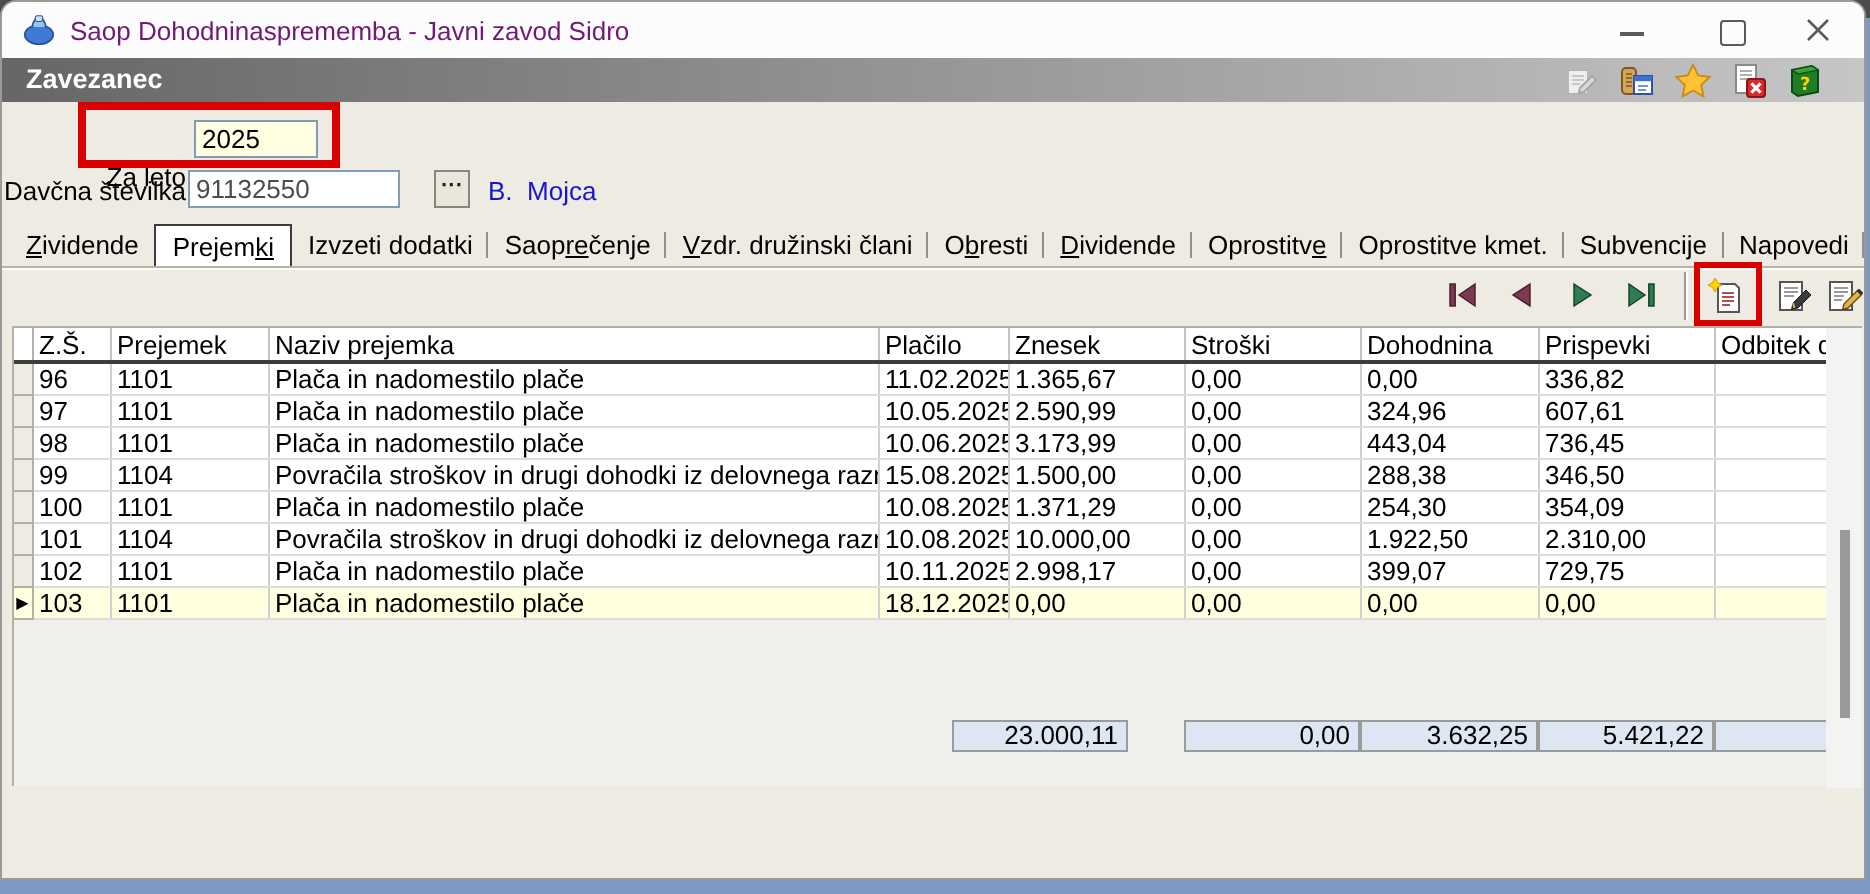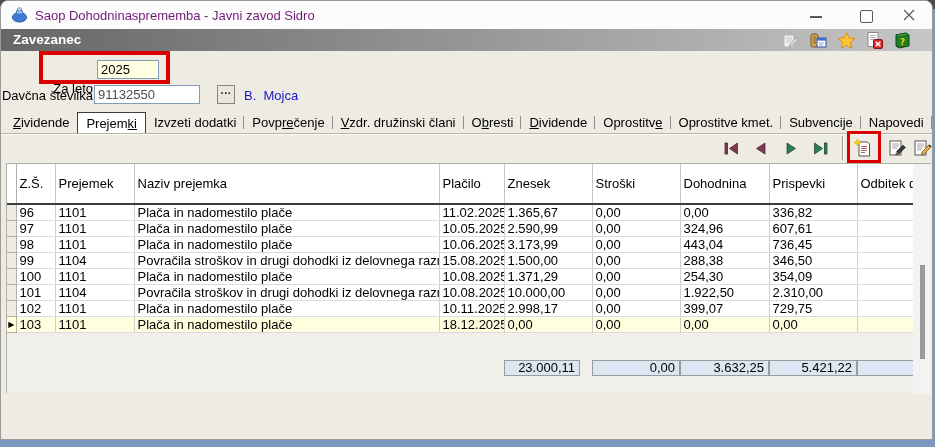--- a/index.html
+++ b/index.html
@@ -53,30 +53,30 @@
   
   .nav { position:absolute; top:140px; width:15px; height:13px; }
   .sep-v { position:absolute; left:841px; top:135px; height:24px; width:2px; border-left:1px solid #9a9a9a; border-right:1px solid #fff; }
   .act { position:absolute; top:137px; width:20px; height:20px; }
 
   
   .grid { position:absolute; left:5px; top:162px; width:925px; height:230px; background:#f0efe9;
     border-left:1px solid #b3b0a5; border-top:1px solid #b3b0a5; }
   .grid table { border-collapse:collapse; table-layout:fixed; width:907px; font-size:13px; }
   .grid th { height:17px; background:#fff; border-bottom:2px solid #3c3c3c; border-right:1px solid #c5c5c5;
-    font-weight:normal; text-align:left; padding:12px 3px; white-space:nowrap; overflow:hidden; }
+    font-weight:normal; text-align:left; padding:0 3px; white-space:nowrap; overflow:hidden; }
   .grid td { height:16px; background:#fff; border-right:1px solid #cfcfcf; border-bottom:1px solid #dcdcdc;
     padding:0 3px; white-space:nowrap; overflow:hidden; }
   .grid tr.selected td { background:#ffffdf; }
   .grid td.sel, .grid th.sel { background:#eeebe2; border-right:1px solid #b3b0a5; border-bottom:1px solid #b3b0a5; padding:0; font-size:8px; text-align:center; color:#000; }
   .grid th.sel { background:#fff; border-bottom:2px solid #3c3c3c; }
   .num { }
   .tot { position:absolute; top:196px; height:16px; background:#dce7f3; border:1px solid #9b9b9b;
     font-size:13px; line-height:14px; text-align:right; padding-right:4px; }
-  .t1{left:497px;width:76px;} .t2{left:585px;width:88px;} .t3{left:673px;width:89px;} .t4{left:762px;width:88px;} .t5{left:850px;width:57px;}
+  .t1{left:469px;width:88px;} .t2{left:585px;width:88px;} .t3{left:673px;width:89px;} .t4{left:762px;width:88px;} .t5{left:850px;width:57px;}
   .vtrack { position:absolute; right:0; top:0; width:18px; height:230px; background:#f3f3f1; }
   .vthumb { position:absolute; right:6px; top:101px; width:5px; height:94px; background:#9a9a9a; }
 
   
   .footer-btns { position:absolute; right:26px; top:399px; display:flex; gap:14px; align-items:center; font-size:13px; }
   .fbtn { display:flex; gap:5px; align-items:center; cursor:default; }
 
   
   .statusbar { position:absolute; left:0; right:0; top:425px; height:15px; background:#f1f0ec; border-top:1px solid #a8a69c; font-size:11.5px; }
   .sp { position:absolute; top:1px; height:12px; border:1px solid #c3c1b7; background:#f1f0ec; padding:0 3px; line-height:11px; color:#1c1c1c; }
@@ -157,21 +157,21 @@
     <span class="flabel lbl-davcna">Davčna številka</span>
     <input class="field inp-davcna" value="91132550" style="">
     <span class="btn-browse">···</span>
     <span class="person">B.  Mojca</span>
     <div class="ann ann1"></div>
 
     <div class="tabbar">
       <div class="tab pre-active"><span></span><span class="accel">Z</span><span>ividende</span></div>
       <div class="tab active"><span>Prejem</span><span class="accel">ki</span><span></span></div>
       <div class="tab"><span>Izvzeti dodatki</span><span class="accel"></span><span></span></div>
-      <div class="tab"><span>Povp</span><span class="accel">re</span><span>čenje</span></div>
+      <div class="tab"><span>Saop</span><span class="accel">re</span><span>čenje</span></div>
       <div class="tab"><span></span><span class="accel">V</span><span>zdr. družinski člani</span></div>
       <div class="tab"><span>O</span><span class="accel">b</span><span>resti</span></div>
       <div class="tab"><span></span><span class="accel">D</span><span>ividende</span></div>
       <div class="tab"><span>Oprostitv</span><span class="accel">e</span><span></span></div>
       <div class="tab"><span>Oprostitve kmet.</span><span class="accel"></span><span></span></div>
       <div class="tab"><span>Subvencije</span><span class="accel"></span><span></span></div>
       <div class="tab"><span>Napovedi</span><span class="accel"></span><span></span></div>
 
     </div>
     <div class="panel-line"></div>

